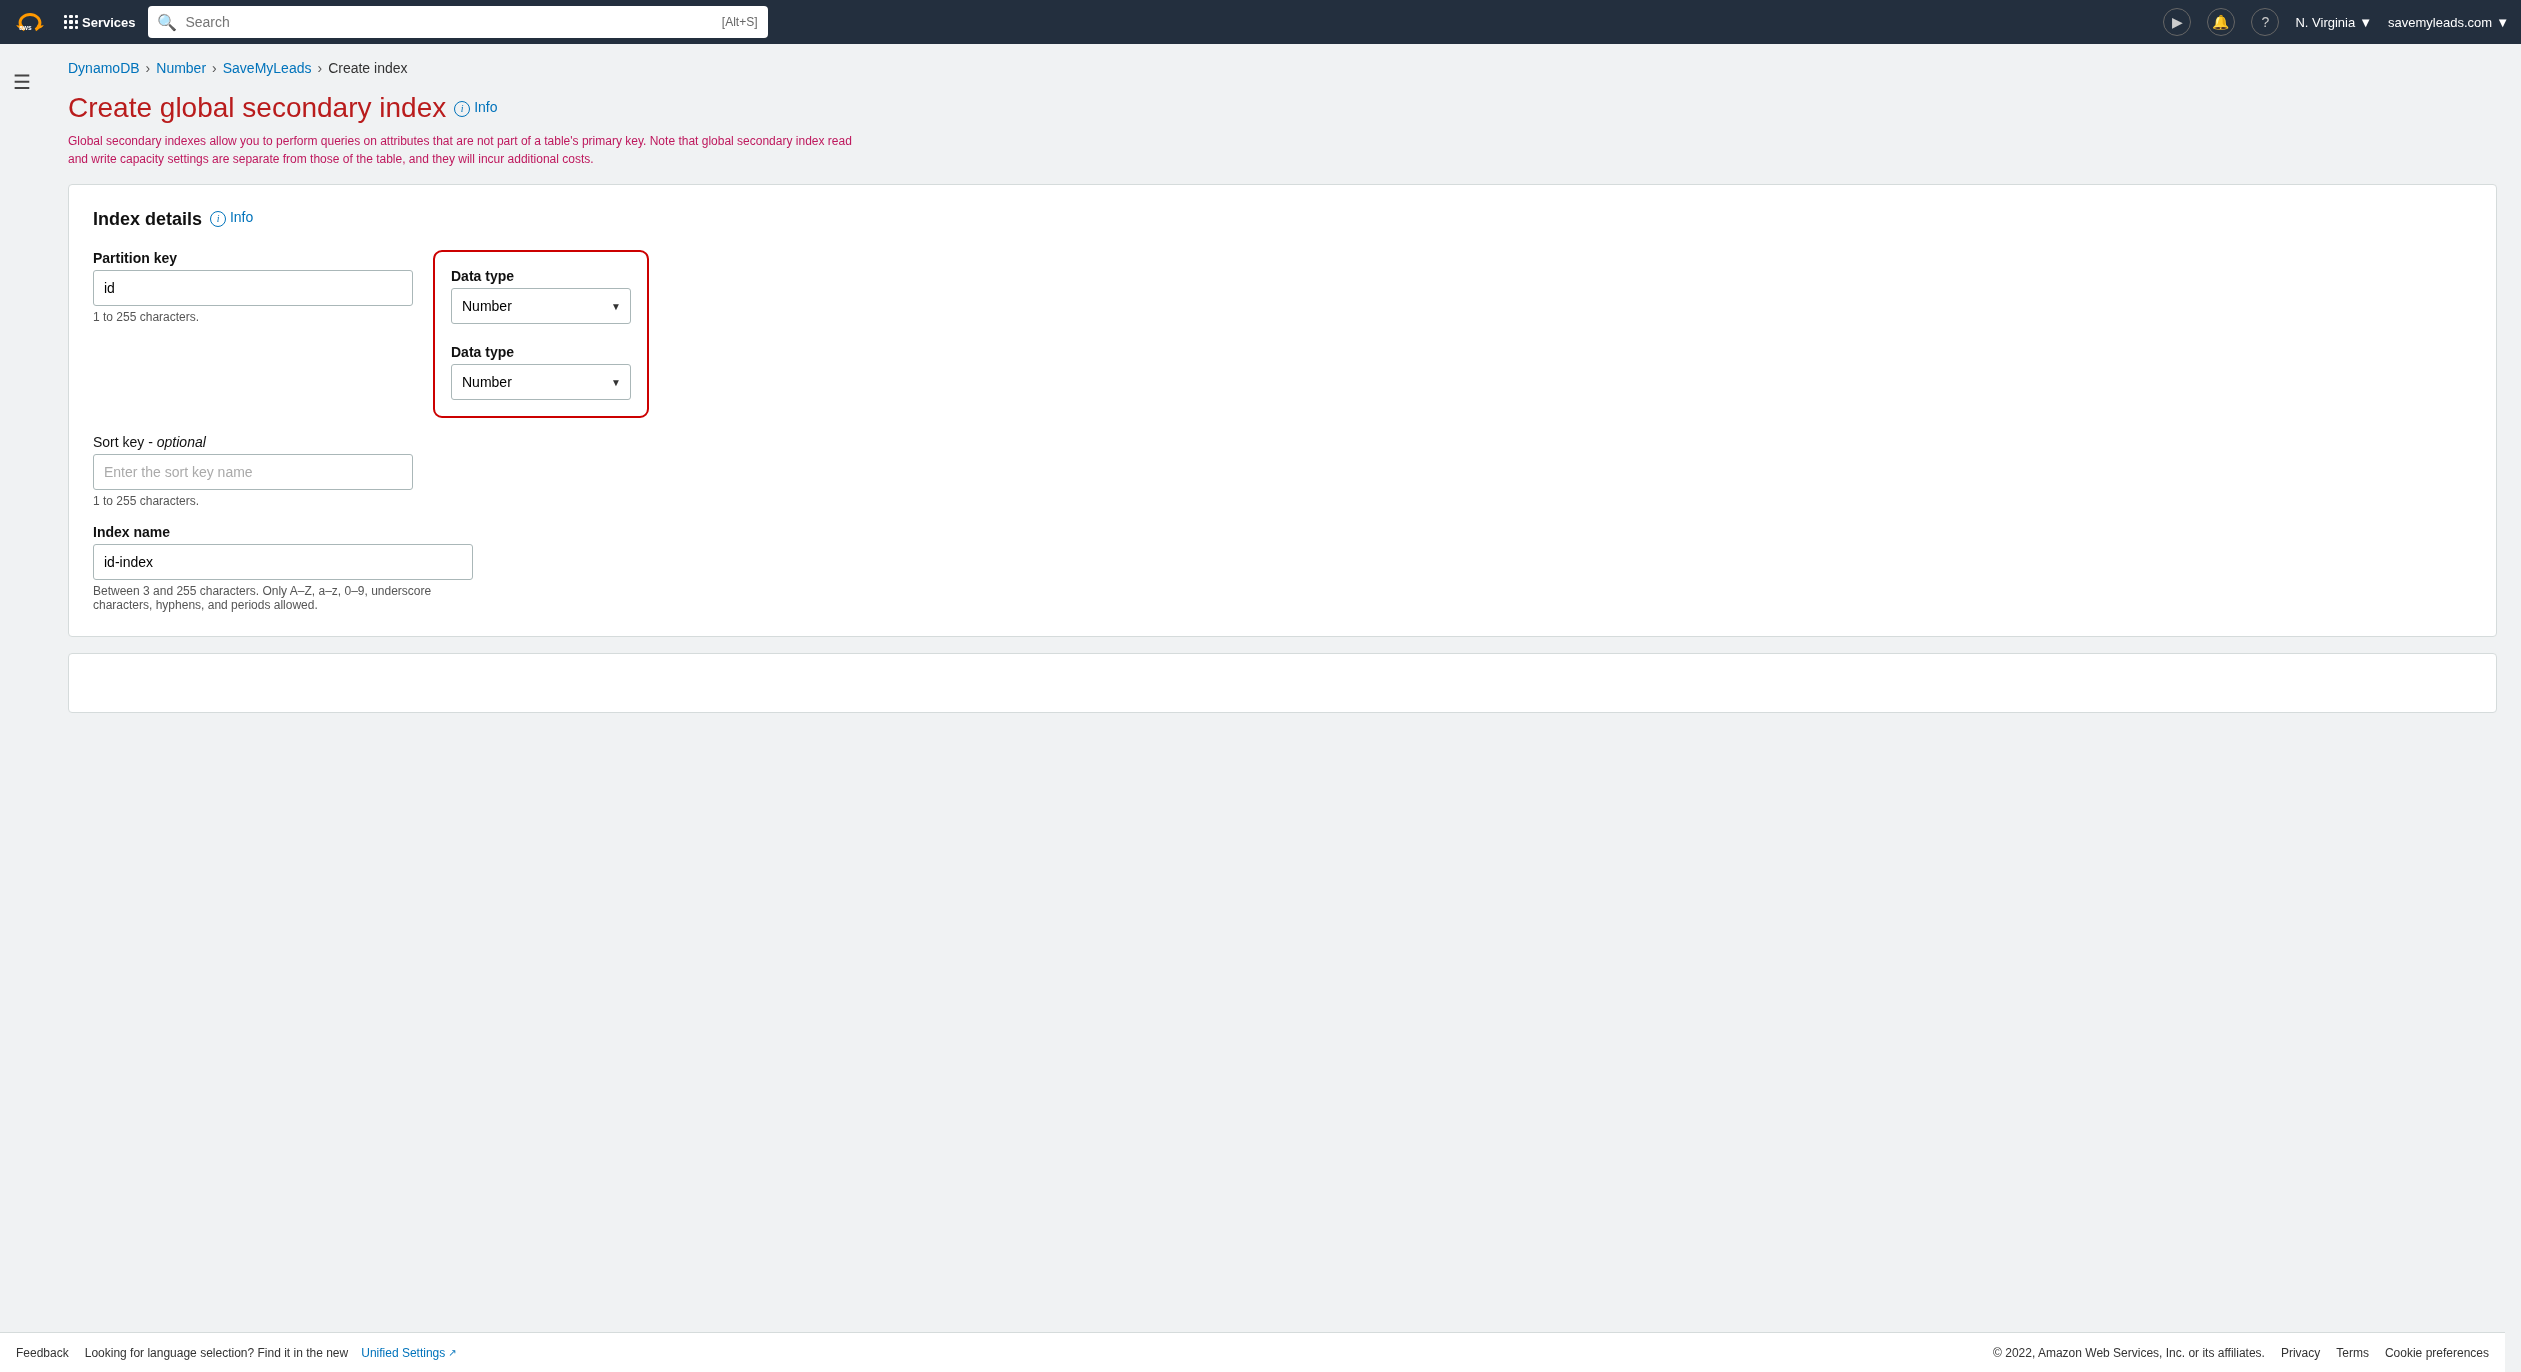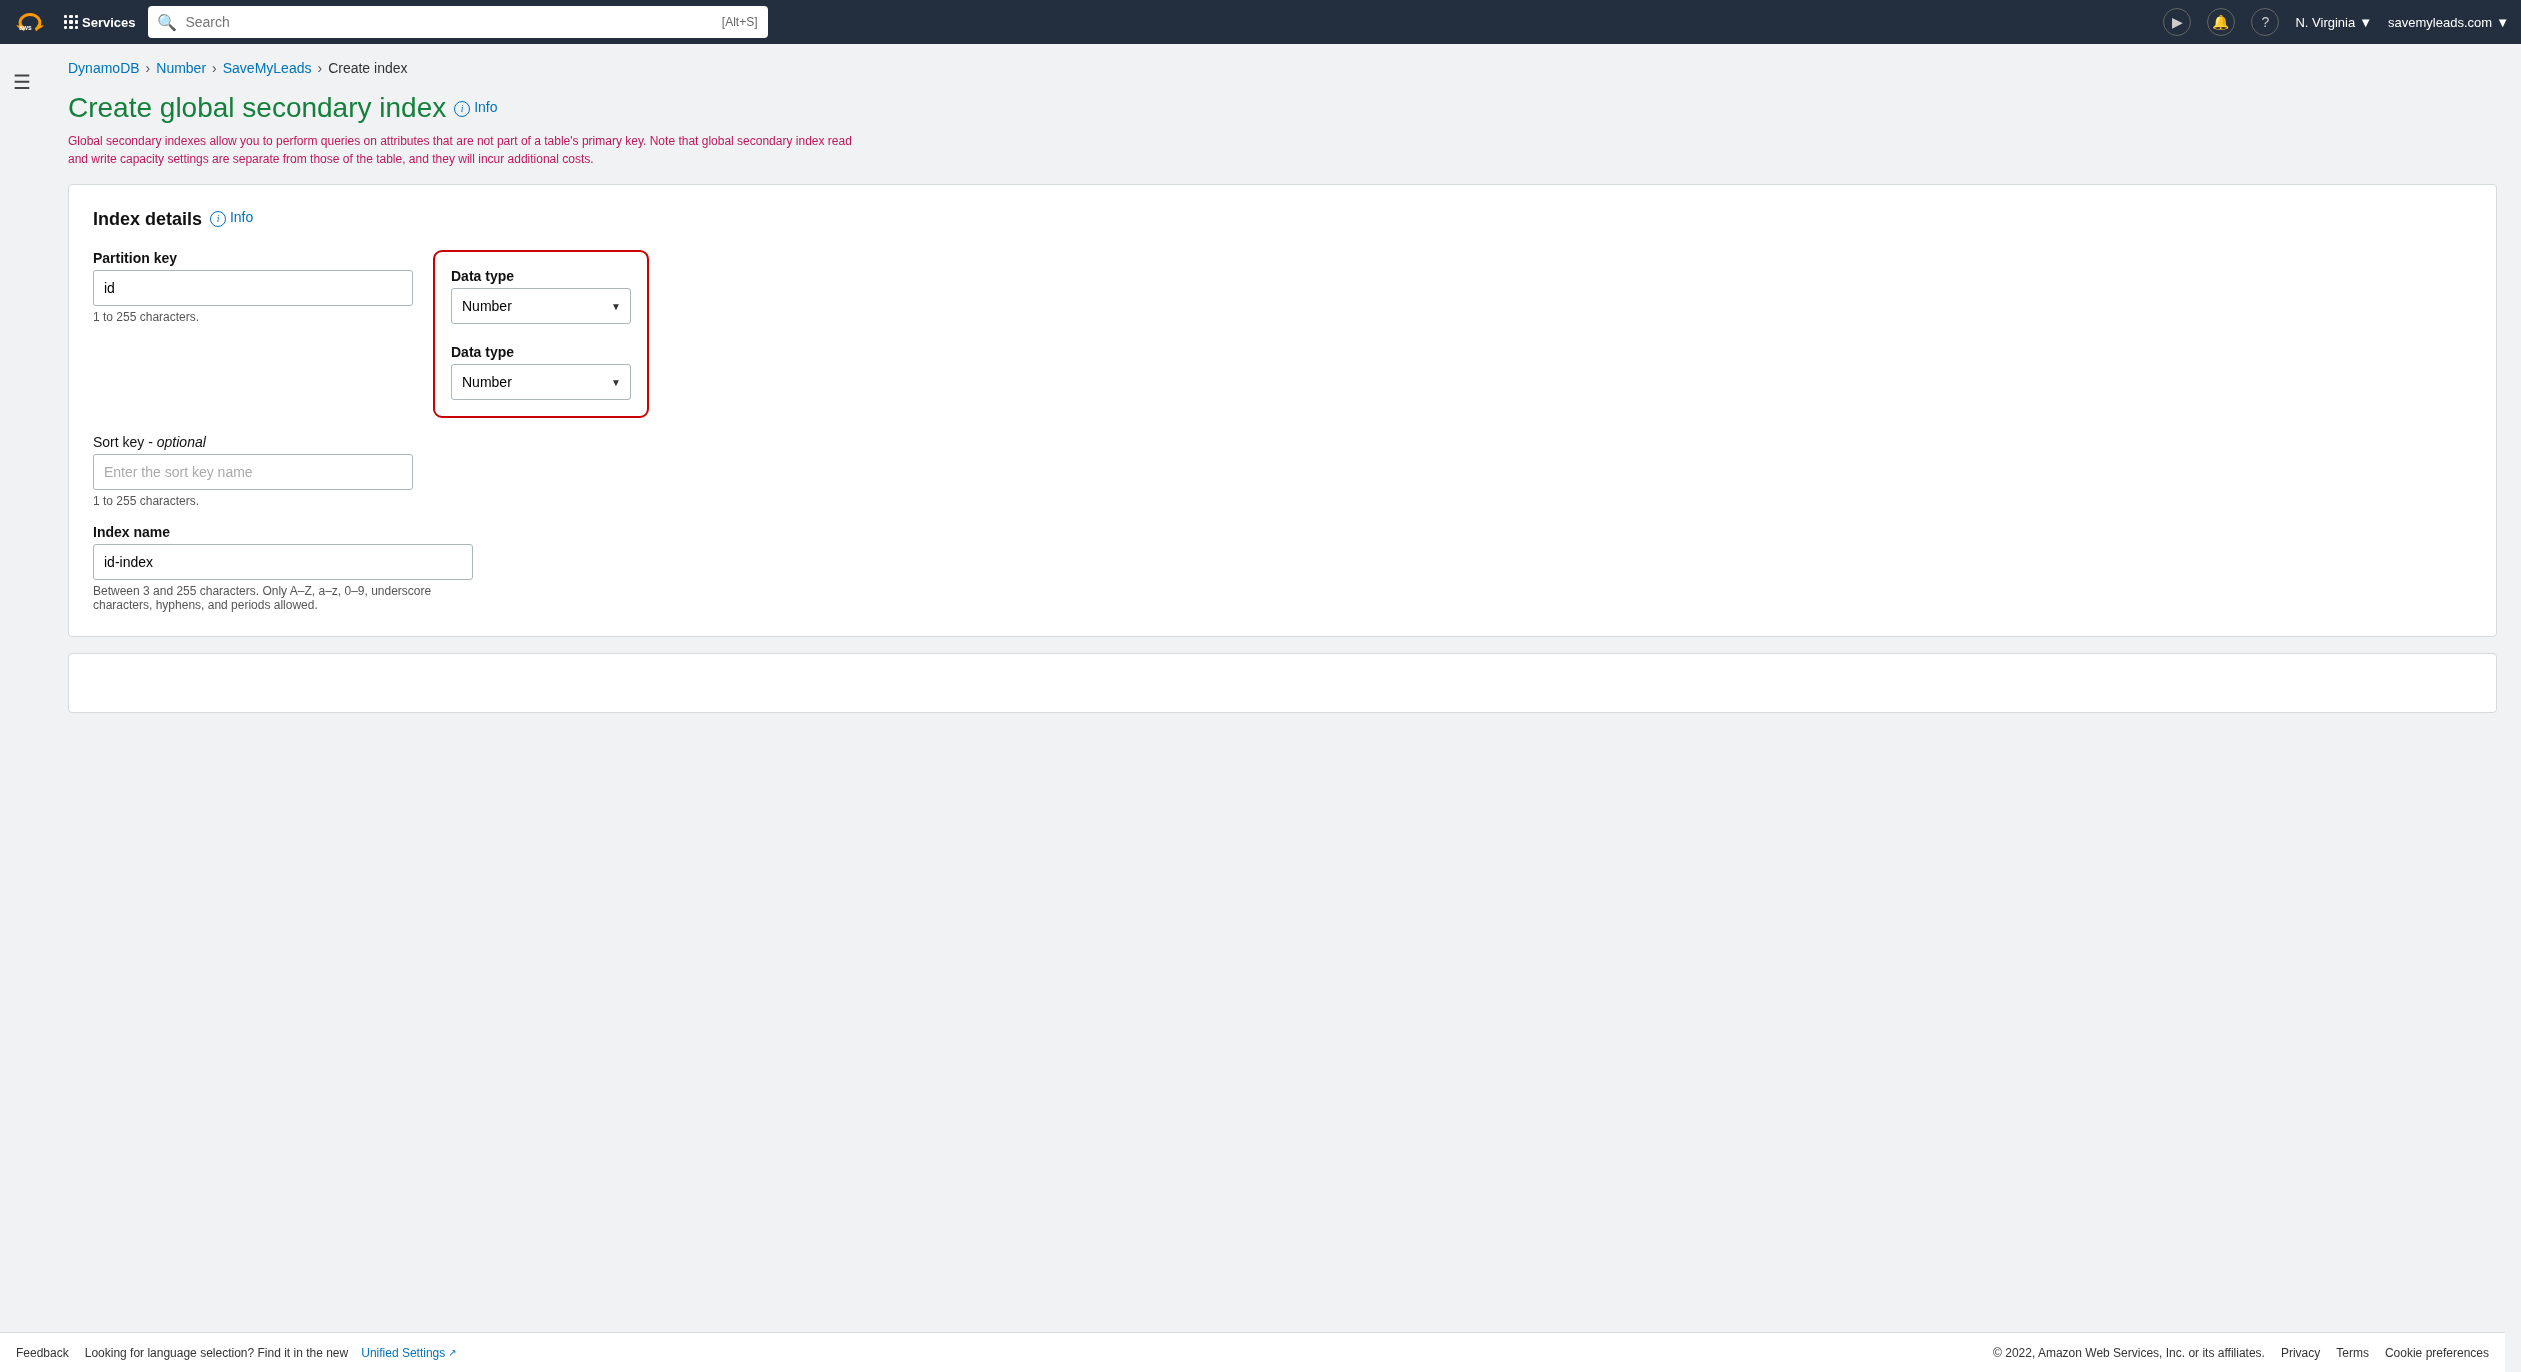--- a/index.html
+++ b/index.html
@@ -80,21 +80,21 @@
     .breadcrumb .current { color: #333; }
 
     
     .page-header {
       padding: 8px 24px 16px 24px;
     }
     .page-title-row {
       display: flex; align-items: center; gap: 8px; margin-bottom: 8px;
     }
     .page-title {
-      font-size: 28px; font-weight: 400; color: #15803d;
+      font-size: 28px; font-weight: 400; color: #b91c1c;
     }
     .info-link {
       color: #0073bb; font-size: 14px; text-decoration: none;
     }
     .page-description {
       font-size: 12px; color: #be185d; line-height: 1.5; max-width: 800px;
     }
 
     
     .card {

